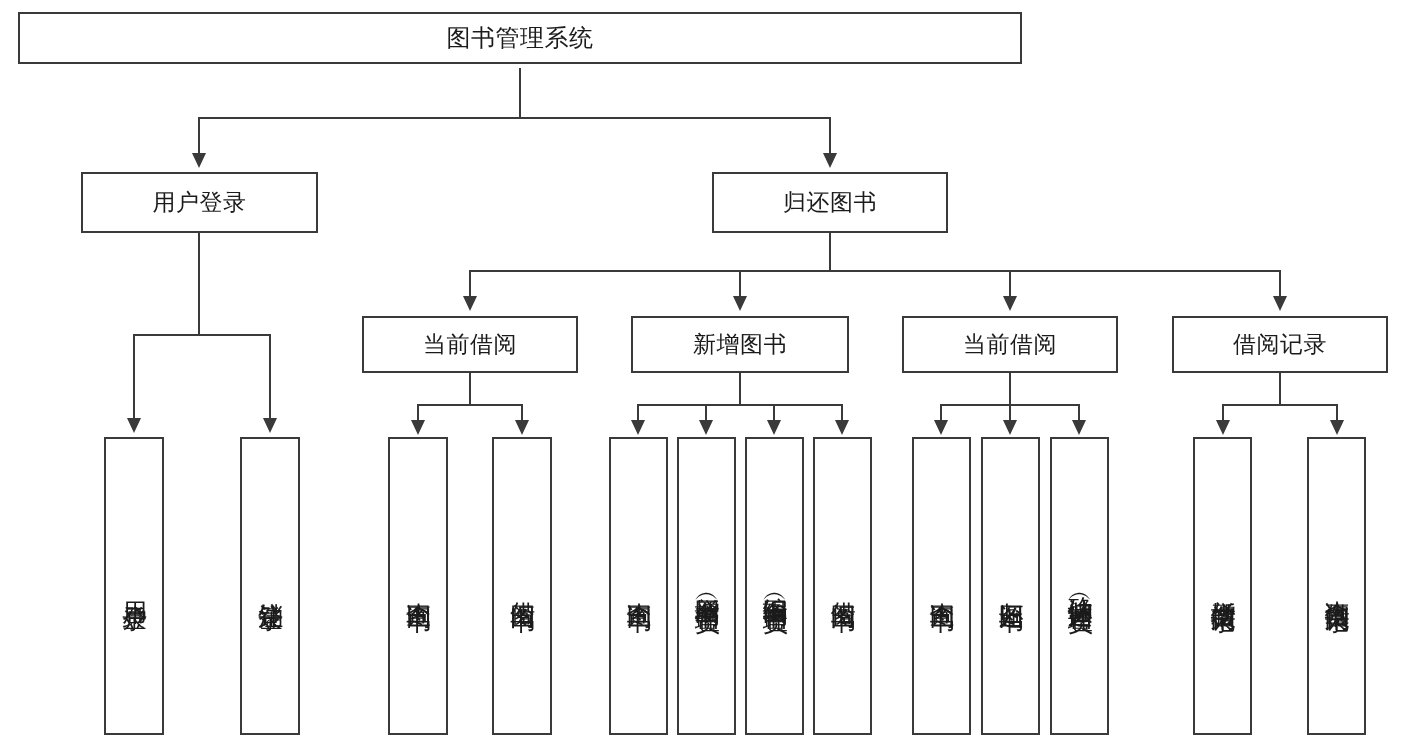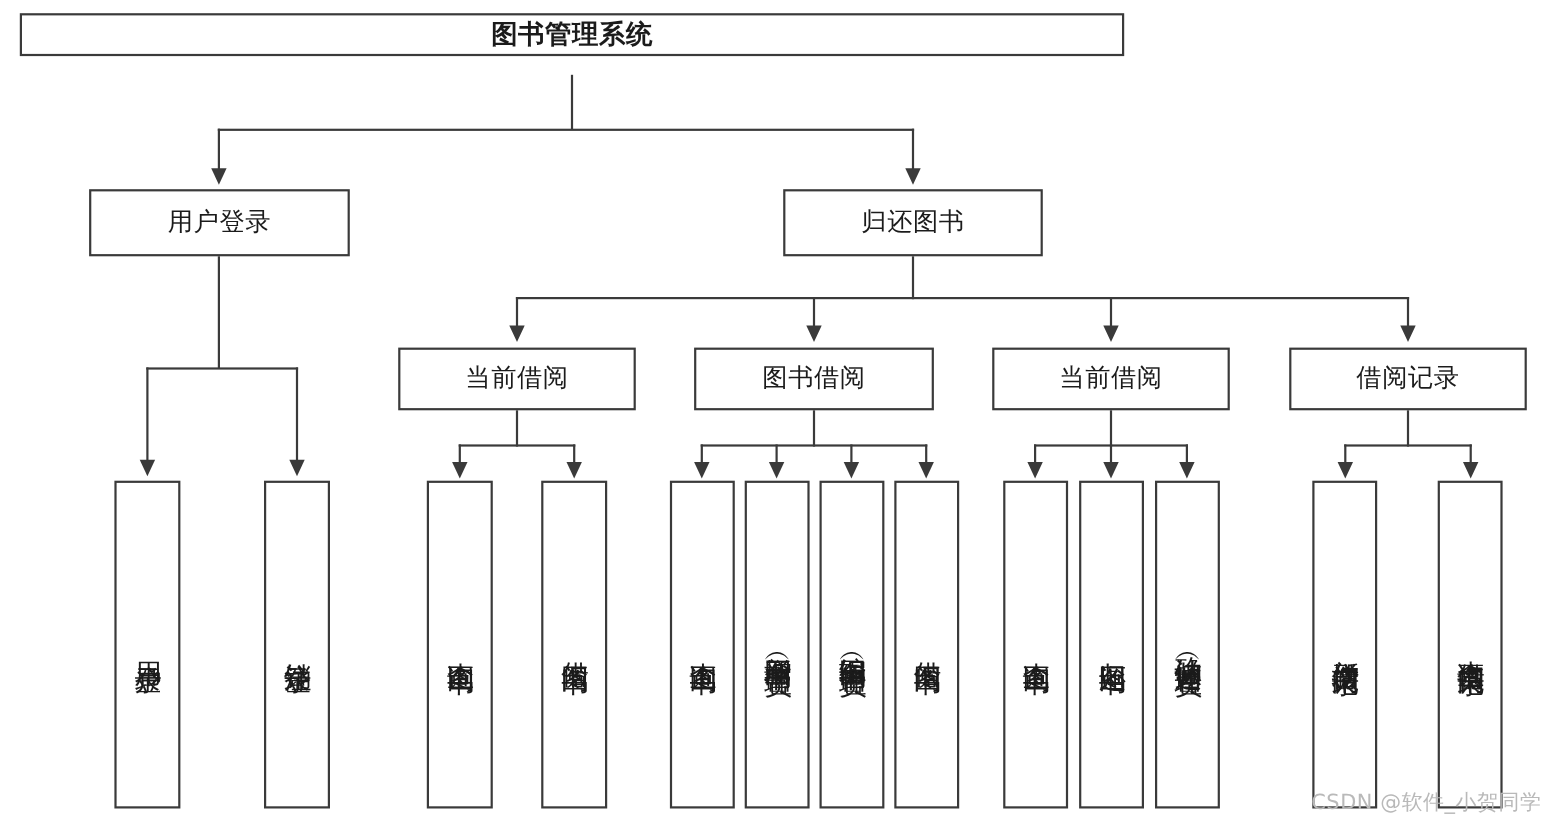--- a/index.html
+++ b/index.html
@@ -67,21 +67,21 @@
     white-space:nowrap;
     letter-spacing:0.5px;
     pointer-events:none;
   }
 </style>
 </head>
 <body>
 
 <div id="stage">
 
-  <div class="node root h" style="left:18px;top:12px;width:1004px;height:39px;font-weight:bold;">
+  <div class="node root h" style="left:18px;top:12px;width:1004px;height:52px;">
     <span class="lbl">图书管理系统</span>
   </div>
 
   <div class="ln vline" style="left:519px;top:68px;width:2px;height:50px;"></div>
 
   <div class="ln hline" style="left:198px;top:117px;width:633px;height:2px;"></div>
 
   <div class="ln vline" style="left:198px;top:117px;width:2px;height:40px;"></div>
   <div class="arrow" style="left:192px;top:153px;"></div>
   <div class="ln vline" style="left:829px;top:117px;width:2px;height:40px;"></div>
@@ -111,21 +111,21 @@
   <div class="arrow" style="left:733px;top:296px;"></div>
   <div class="ln vline" style="left:1009px;top:270px;width:2px;height:28px;"></div>
   <div class="arrow" style="left:1003px;top:296px;"></div>
   <div class="ln vline" style="left:1279px;top:270px;width:2px;height:28px;"></div>
   <div class="arrow" style="left:1273px;top:296px;"></div>
 
   <div class="node h" style="left:362px;top:316px;width:216px;height:57px;">
     <span class="lbl">当前借阅</span>
   </div>
   <div class="node h" style="left:631px;top:316px;width:218px;height:57px;">
-    <span class="lbl">图书借阅</span>
+    <span class="lbl">新增图书</span>
   </div>
   <div class="node h" style="left:902px;top:316px;width:216px;height:57px;">
     <span class="lbl">当前借阅</span>
   </div>
   <div class="node h" style="left:1172px;top:316px;width:216px;height:57px;">
     <span class="lbl">借阅记录</span>
   </div>
 
   <div class="ln vline" style="left:469px;top:373px;width:2px;height:33px;"></div>
   <div class="ln hline" style="left:417px;top:404px;width:106px;height:2px;"></div>
@@ -198,15 +198,14 @@
     <span class="lbl">确认归还（管理员）</span>
   </div>
 
   <div class="node v" style="left:1193px;top:437px;width:59px;height:298px;">
     <span class="lbl">新增借阅记录</span>
   </div>
   <div class="node v" style="left:1307px;top:437px;width:59px;height:298px;">
     <span class="lbl">查询借阅记录</span>
   </div>
 
-  <div id="watermark" style="left:1192px;top:716px;">CSDN @软件_小贺同学</div>
 
 </div>
 
 </body></html>

